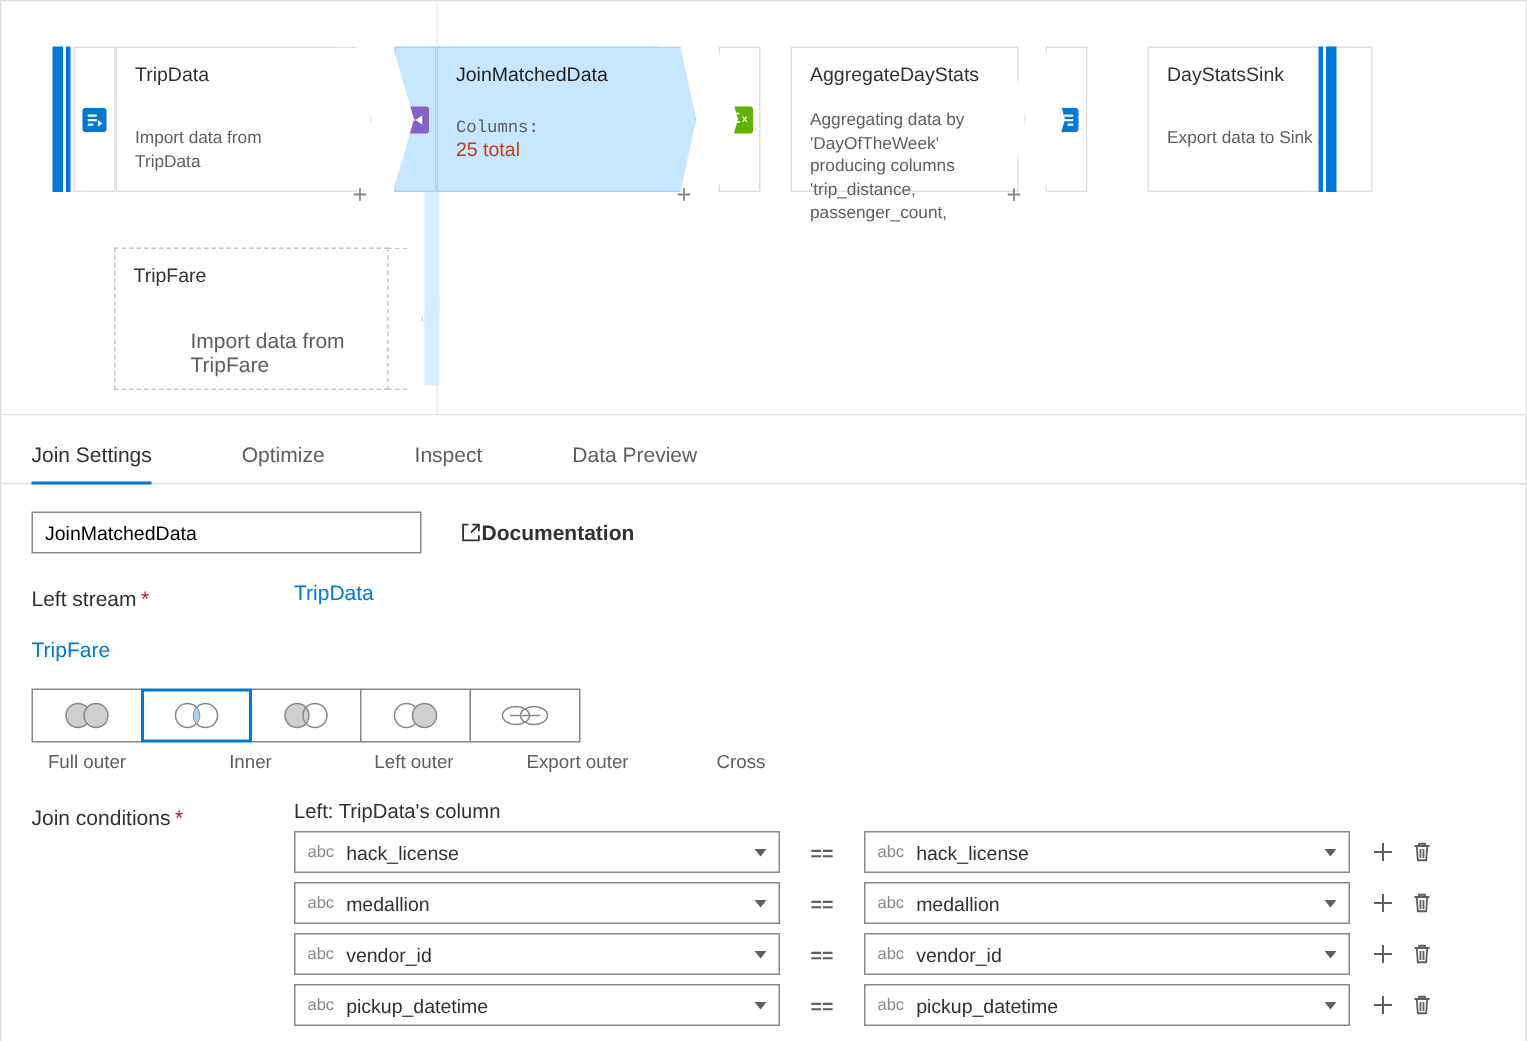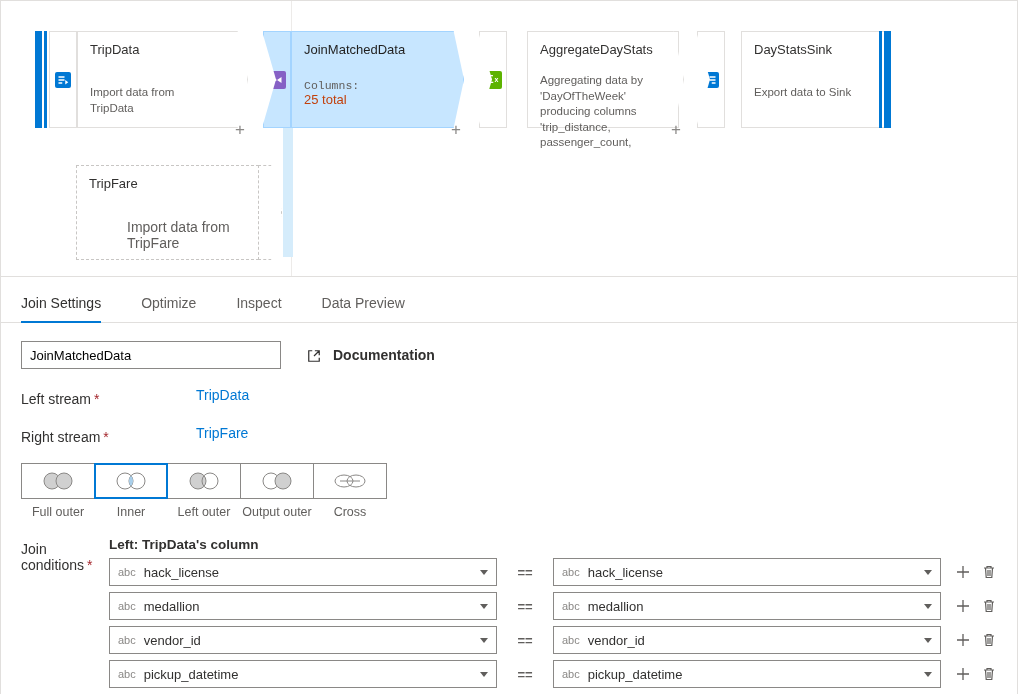--- a/index.html
+++ b/index.html
@@ -42,55 +42,55 @@
   .tripfare .title { font-size:13px; }
   .tripfare .desc { font-size:14px; color:#605e5c; margin-top:28px;margin-left:38px; }
   
   
   .lb-vert { position:absolute; background:#d5ecfb; }
   
   
   .canvas-divider { position:absolute; left:0; right:0; bottom:0; height:1px; background:#e1dfdd; }
   
   
-  .tabs { display:flex; gap:40px; padding:10px 20px 0 20px; border-bottom:1px solid #e1dfdd; }
+  .tabs { display:flex; gap:60px; padding:10px 20px 0 20px; border-bottom:1px solid #e1dfdd; }
   .tab { padding:8px 0 10px 0; font-size:14px; color:#605e5c; cursor:pointer; }
   .tab.active { color:#323130; border-bottom:2px solid #0078d4; margin-bottom:-1px; }
   
   
   .form { padding:18px 20px 20px 20px; }
   .row { display:flex; align-items:flex-start; margin-bottom:18px; }
   .row .label { width:175px; font-size:14px; color:#323130; padding-top:4px;}
   .row .req { color:#a4262c; margin-left:3px; }
   .row .val { flex:1; display:flex; align-items:center; gap:26px; }
   .textbox { width:260px; height:28px; border:1px solid #8a8886; padding:0 8px; font-size:13px; font-family:inherit; }
   .linkblue { color:#0078d4; font-size:14px; }
-  .doc { display:flex; align-items:flex-end; gap:12px; color:#323130; font-size:14px; font-weight:600;}
+  .doc { display:flex; align-items:center; gap:0; color:#323130; font-size:14px; font-weight:600;}
   .doc svg { width:14px; height:14px; }
   
   
   .jtgroup { display:flex; }
   .jt { width:74px; height:36px; border:1px solid #8a8886; margin-left:-1px; display:flex; align-items:center; justify-content:center; background:#fff; cursor:pointer; position:relative;}
   .jt:first-child { margin-left:0; }
   .jt.active { border:2px solid #0078d4; z-index:2; }
   .jt svg { width:40px; height:22px; }
-  .jtlabels { display:flex; margin-top:6px; }
+  .jtlabels { display:flex; margin-top:6px;gap:36px; }
   .jtlabels span { width:74px; text-align:center; font-size:12.5px; color:#605e5c; margin-left:-1px;}
   .jtlabels span:first-child { margin-left:0;}
   
   
   .jc-wrap { display:flex; flex-direction:column; gap:6px; flex:1;}
   .jc-headers { display:flex; }
-  .jc-headers .h { font-weight:700; font-size:13.5px; }
+  .jc-headers .h { font-weight:400; font-size:13.5px; }
   .jc-headers .hleft { width:340px; }
   .jc-headers .heq { width:56px; }
   .jc-headers .hright { flex:1; }
   
   .jc-row { display:flex; align-items:center; }
-  .sel { width:388px; height:28px; border:1px solid #8a8886; display:flex; align-items:center; padding:0 8px; justify-content:space-between; font-size:13px; background:#fff; cursor:pointer;}
+  .sel { width:324px; height:28px; border:1px solid #8a8886; display:flex; align-items:center; padding:0 8px; justify-content:space-between; font-size:13px; background:#fff; cursor:pointer;}
   .sel .left { display:flex; align-items:center; gap:8px;}
   .sel .abc { color:#8a8886; font-size:11px; }
   .chevdown { width:0; height:0; border-left:4px solid transparent; border-right:4px solid transparent; border-top:5px solid #605e5c; }
   .eq { width:56px; text-align:center; color:#605e5c; font-size:13px; font-weight:600;}
   .actions { display:flex; gap:10px; margin-left:14px;}
   .iconbtn { width:16px; height:16px; color:#605e5c; cursor:pointer; display:flex; align-items:center; justify-content:center;}
   .iconbtn svg { width:14px; height:14px; }
 
   
   .vline { position:absolute; top:0; width:1px; background:#edebe9; }
@@ -146,21 +146,21 @@
   <div style="position:absolute; left:477px; top:30px; width:14px; height:97px; background:#fff; clip-path: polygon(0 0, 100% 50%, 0 100%);"></div>
   <div class="plus" style="left:670px; top:119px;">+</div>
 
   <div class="sink-icon-box">
     <div class="blue-glyph">
       <svg viewBox="0 0 16 16">
           <path fill="#fff" d="M6 3h8v2H6zM6 7h8v2H6zM9 11h5v2H9zM1 5l4 3-4 3z"></path>
         </svg>
     </div>
   </div>
-  <div class="card" style="left:740px; top:30px; width:150px; height:97px;">
+  <div class="card" style="left:764px; top:30px; width:150px; height:97px;">
     <div class="title">DayStatsSink</div>
     <div class="desc" style="margin-top:28px;">Export data to Sink</div>
   </div>
   <div style="position:absolute; left:695px; top:30px; width:14px; height:97px; background:#fff; clip-path: polygon(0 0, 100% 50%, 0 100%);"></div>
   <div class="sink-rail"></div>
   <div class="sink-rail2"></div>
 
   <div class="tripfare">
     <div class="title">TripFare</div>
     <div class="desc">Import data from TripFare</div>
@@ -195,21 +195,20 @@
   </div>
 
   <div class="row">
     <div class="label"><span>Left stream</span><span class="req">*</span></div>
     <div class="val">
         <a class="linkblue">TripData</a>
       </div>
   </div>
 
   <div class="row">
-    <div class="label"><span>Right stream</span><span class="req">*</span></div>
     <div class="val">
         <a class="linkblue">TripFare</a>
       </div>
   </div>
 
   <div class="row">
     <div class="val" style="display:block;">
       <div class="jtgroup">
         <div class="jt">
           <svg viewBox="0 0 40 22">
@@ -246,21 +245,21 @@
               <ellipse cx="14" cy="11" rx="9" ry="6" fill="none" stroke="#8a8886"></ellipse>
               <ellipse cx="26" cy="11" rx="9" ry="6" fill="none" stroke="#8a8886"></ellipse>
               <line x1="10" y1="11" x2="30" y2="11" stroke="#8a8886"></line>
             </svg>
         </div>
       </div>
       <div class="jtlabels">
         <span>Full outer</span>
         <span>Inner</span>
         <span>Left outer</span>
-        <span>Output outer</span>
+        <span>Export outer</span>
         <span>Cross</span>
       </div>
     </div>
   </div>
 
   <div class="row" style="margin-bottom:6px;">
     <div class="label"><span>Join conditions</span><span class="req">*</span></div>
     <div class="jc-wrap">
       <div class="jc-headers">
         <div class="h hleft">Left: TripData's column</div>

